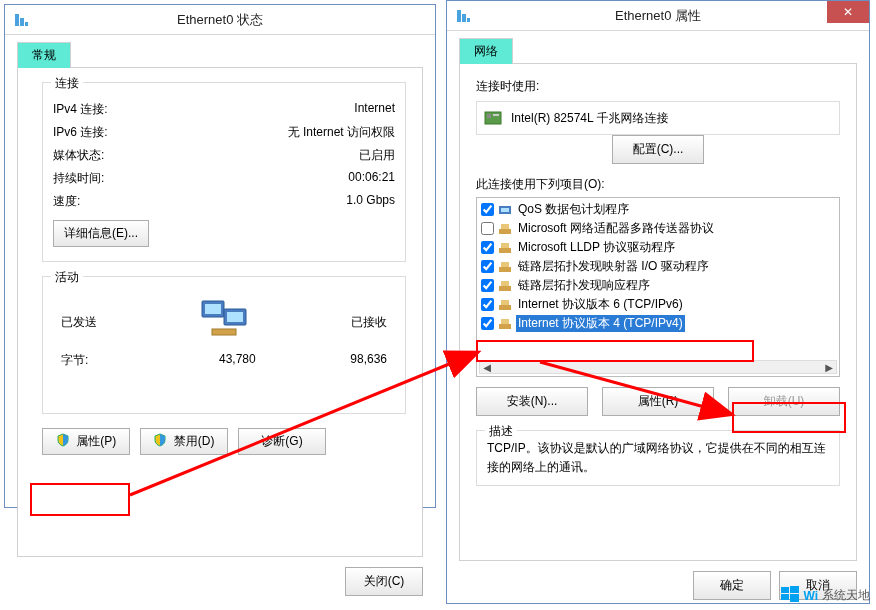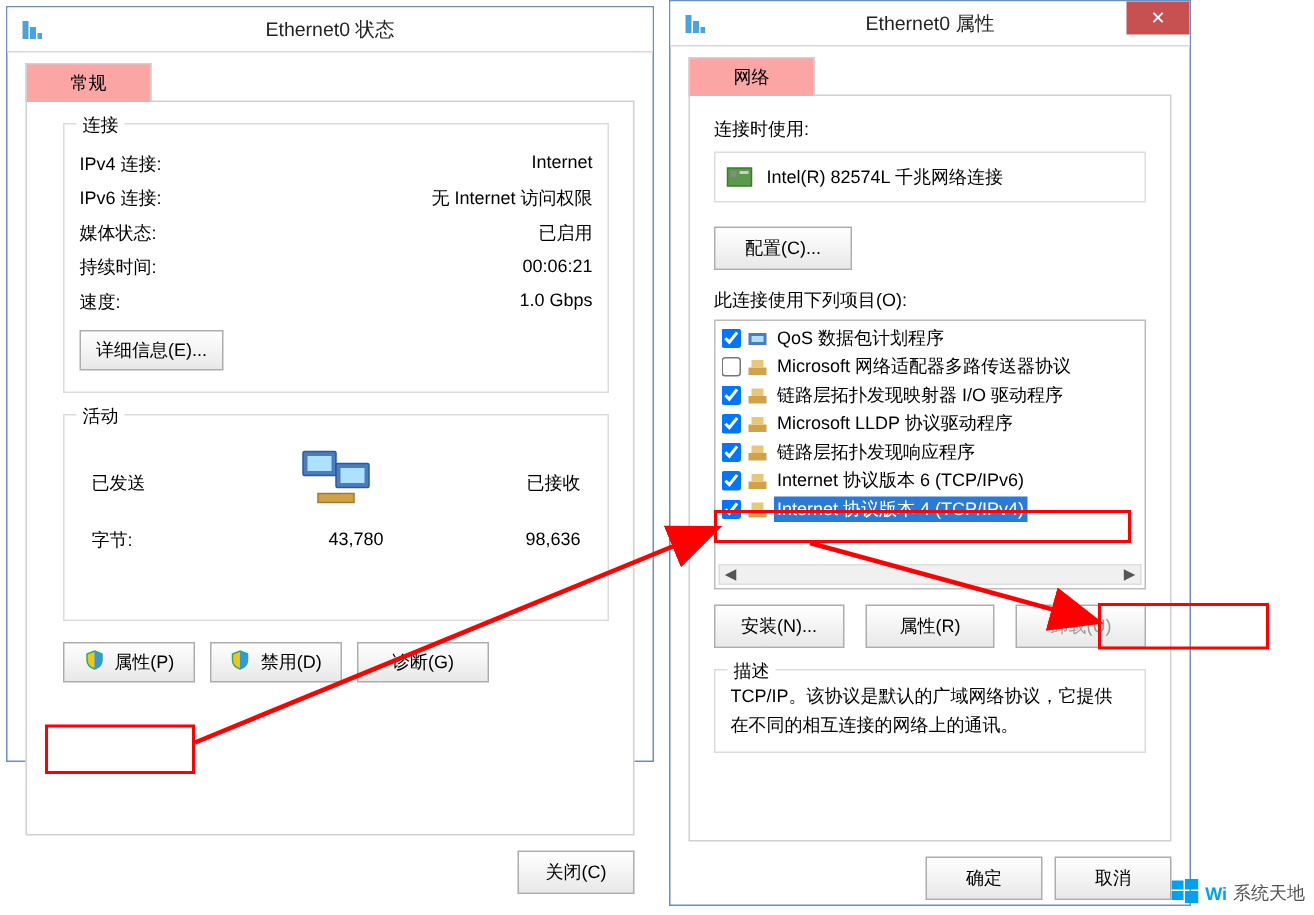--- a/index.html
+++ b/index.html
@@ -5,21 +5,21 @@
 * { box-sizing: border-box; margin: 0; padding: 0; font-family: "Microsoft YaHei", "Segoe UI", sans-serif; font-size: 12px; }
 body { background: #fff; width: 876px; height: 610px; position: relative; overflow: hidden; }
 
 .window { position: absolute; background: #fff; border: 1px solid #6b8fc2; }
 .titlebar { height: 30px; background: #fff; display: flex; align-items: center; position: relative; border-bottom: 1px solid #d8d8d8; }
 .titlebar .sys-icon { margin-left: 8px; width: 16px; height: 16px; }
 .titlebar .title { position: absolute; left: 0; right: 0; text-align: center; font-size: 13px; color: #222; }
 .close-btn { position: absolute; right: 0; top: 0; width: 42px; height: 22px; background: #C75050; color: #fff; display: flex; align-items: center; justify-content: center; font-size: 13px; }
 
 .window-body { padding: 6px 12px 12px; }
-.tab { display: inline-block; border: 1px solid #d0d0d0; border-bottom: none; padding: 4px 29px; background: #fca5a5; position: relative; top: 1px; z-index: 2; }
+.tab { display: inline-block; border: 1px solid #d0d0d0; border-bottom: none; padding: 4px 14px; background: #5eead4; position: relative; top: 1px; z-index: 2; }
 .tab-content { border: 1px solid #d0d0d0; padding: 14px 16px; background: #fff; }
 
 .groupbox { position: relative; border: 1px solid #dcdcdc; padding: 12px 10px 14px; margin-bottom: 14px; }
 .groupbox > .legend { position: absolute; top: -8px; left: 8px; background: #fff; padding: 0 4px; }
 
 .row { display: flex; justify-content: space-between; margin: 6px 0; }
 .row .label {}
 .row .value { text-align: right; }
 
 .btn { background: linear-gradient(#fff,#e8e8e8); border: 1px solid #adadad; padding: 5px 16px; text-align: center; display: inline-block; cursor: default; }
@@ -36,21 +36,21 @@
 .item-list { border: 1px solid #bcbcbc; background: #fff; height: 180px; overflow: hidden; position: relative; }
 .item-list-inner { padding: 2px 0; }
 .list-row { display: flex; align-items: center; gap: 4px; padding: 1px 4px; white-space: nowrap; }
 .list-row input[type=checkbox] { width: 13px; height: 13px; }
 .list-row .proto-icon { width: 14px; height: 14px; flex: 0 0 14px; }
 .list-row .txt { padding: 0 2px; }
 .list-row.selected .txt { background: #2a7bd6; color: #fff; }
 .scroll-h { position: absolute; left: 2px; right: 2px; bottom: 2px; height: 14px; background: #f0f0f0; border: 1px solid #ddd; display: flex; justify-content: space-between; align-items: center; padding: 0 2px; }
 .scroll-h .arrow { width: 10px; text-align: center; color: #555; font-size: 10px; }
 
-.cfg-row { display: flex; justify-content: flex-start; margin: 16px 0 12px; }
+.cfg-row { display: flex; justify-content: center; margin: 0 0 12px; }
 
 .triple-btns { display: flex; gap: 14px; margin: 10px 0 14px; }
 .triple-btns .btn { flex: 1; }
 
 .desc-box { border: 1px solid #dcdcdc; padding: 8px 10px; position: relative; margin-bottom: 10px; }
 .desc-box > .legend { position: absolute; top: -8px; left: 8px; background: #fff; padding: 0 4px; }
 
 .redbox { position: absolute; border: 2px solid #ff0000; pointer-events: none; z-index: 50; }
 svg.arrows { position: absolute; left: 0; top: 0; pointer-events: none; z-index: 49; }
 
@@ -146,21 +146,21 @@
         <span class="btn small">诊断(G)</span>
       </div>
 
     </div>
     <div class="footer-btns">
       <span class="btn" style="min-width:78px;">关闭(C)</span>
     </div>
   </div>
 </div>
 
-<div class="window" style="left:446px; top:0; width:348px; height:604px;">
+<div class="window" style="left:446px; top:0; width:424px; height:604px;">
   <div class="titlebar">
     <span class="sys-icon">
       <svg viewBox="0 0 16 16">
           <rect x="2" y="2" width="4" height="12" fill="#4aa3df"></rect>
           <rect x="7" y="6" width="4" height="8" fill="#4aa3df"></rect>
           <rect x="12" y="10" width="3" height="4" fill="#4aa3df"></rect>
         </svg>
     </span>
     <span class="title">Ethernet0 属性</span>
     <span class="close-btn">
@@ -204,29 +204,29 @@
                   <rect x="3" y="2" width="8" height="5" fill="#e8c878"></rect>
                 </svg></span>
               <span class="txt">Microsoft 网络适配器多路传送器协议</span>
             </div>
             <div class="list-row">
               <input type="checkbox" checked="" style="">
               <span class="proto-icon"><svg viewBox="0 0 14 14">
                   <rect x="1" y="7" width="12" height="5" fill="#d2a24a"></rect>
                   <rect x="3" y="2" width="8" height="5" fill="#e8c878"></rect>
                 </svg></span>
+              <span class="txt">Microsoft LLDP 协议驱动程序</span>
+            </div>
+            <div class="list-row">
+              <input type="checkbox" checked="" style="">
+              <span class="proto-icon"><svg viewBox="0 0 14 14">
+                  <rect x="1" y="7" width="12" height="5" fill="#d2a24a"></rect>
+                  <rect x="3" y="2" width="8" height="5" fill="#e8c878"></rect>
+                </svg></span>
               <span class="txt">链路层拓扑发现映射器 I/O 驱动程序</span>
-            </div>
-            <div class="list-row">
-              <input type="checkbox" checked="" style="">
-              <span class="proto-icon"><svg viewBox="0 0 14 14">
-                  <rect x="1" y="7" width="12" height="5" fill="#d2a24a"></rect>
-                  <rect x="3" y="2" width="8" height="5" fill="#e8c878"></rect>
-                </svg></span>
-              <span class="txt">Microsoft LLDP 协议驱动程序</span>
             </div>
             <div class="list-row">
               <input type="checkbox" checked="" style="">
               <span class="proto-icon"><svg viewBox="0 0 14 14">
                   <rect x="1" y="7" width="12" height="5" fill="#d2a24a"></rect>
                   <rect x="3" y="2" width="8" height="5" fill="#e8c878"></rect>
                 </svg></span>
               <span class="txt">链路层拓扑发现响应程序</span>
             </div>
             <div class="list-row">

